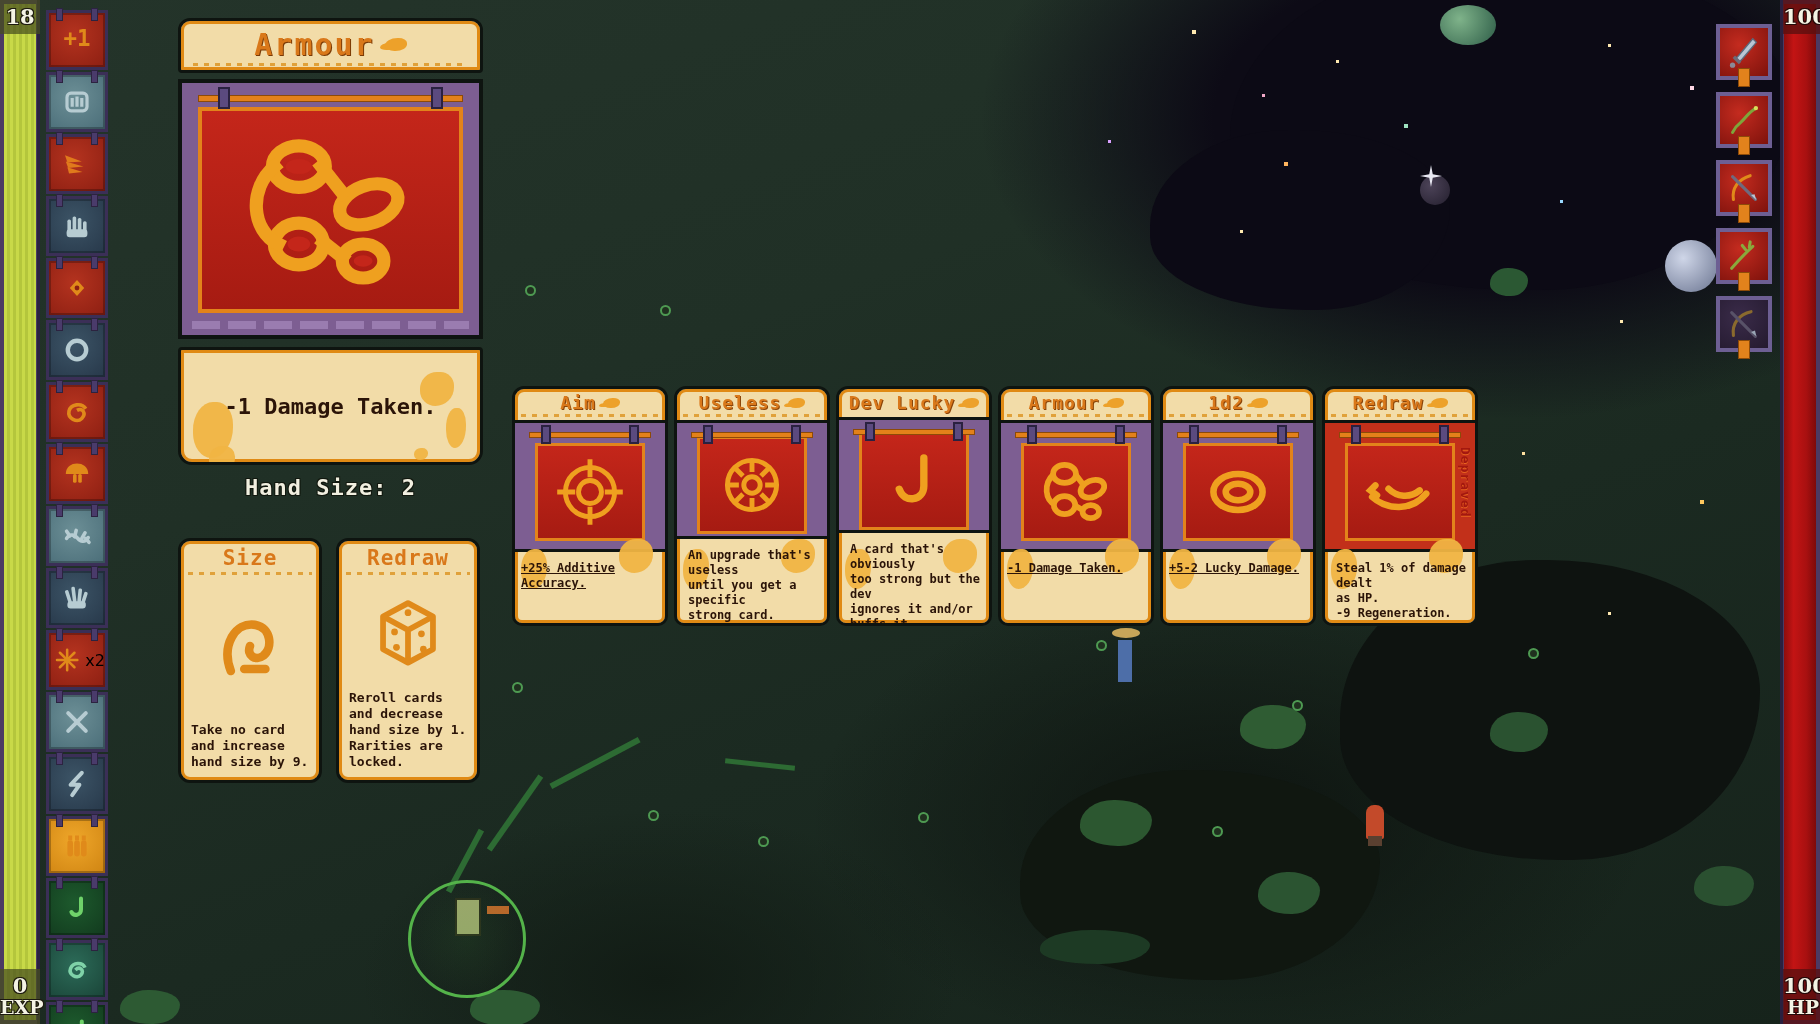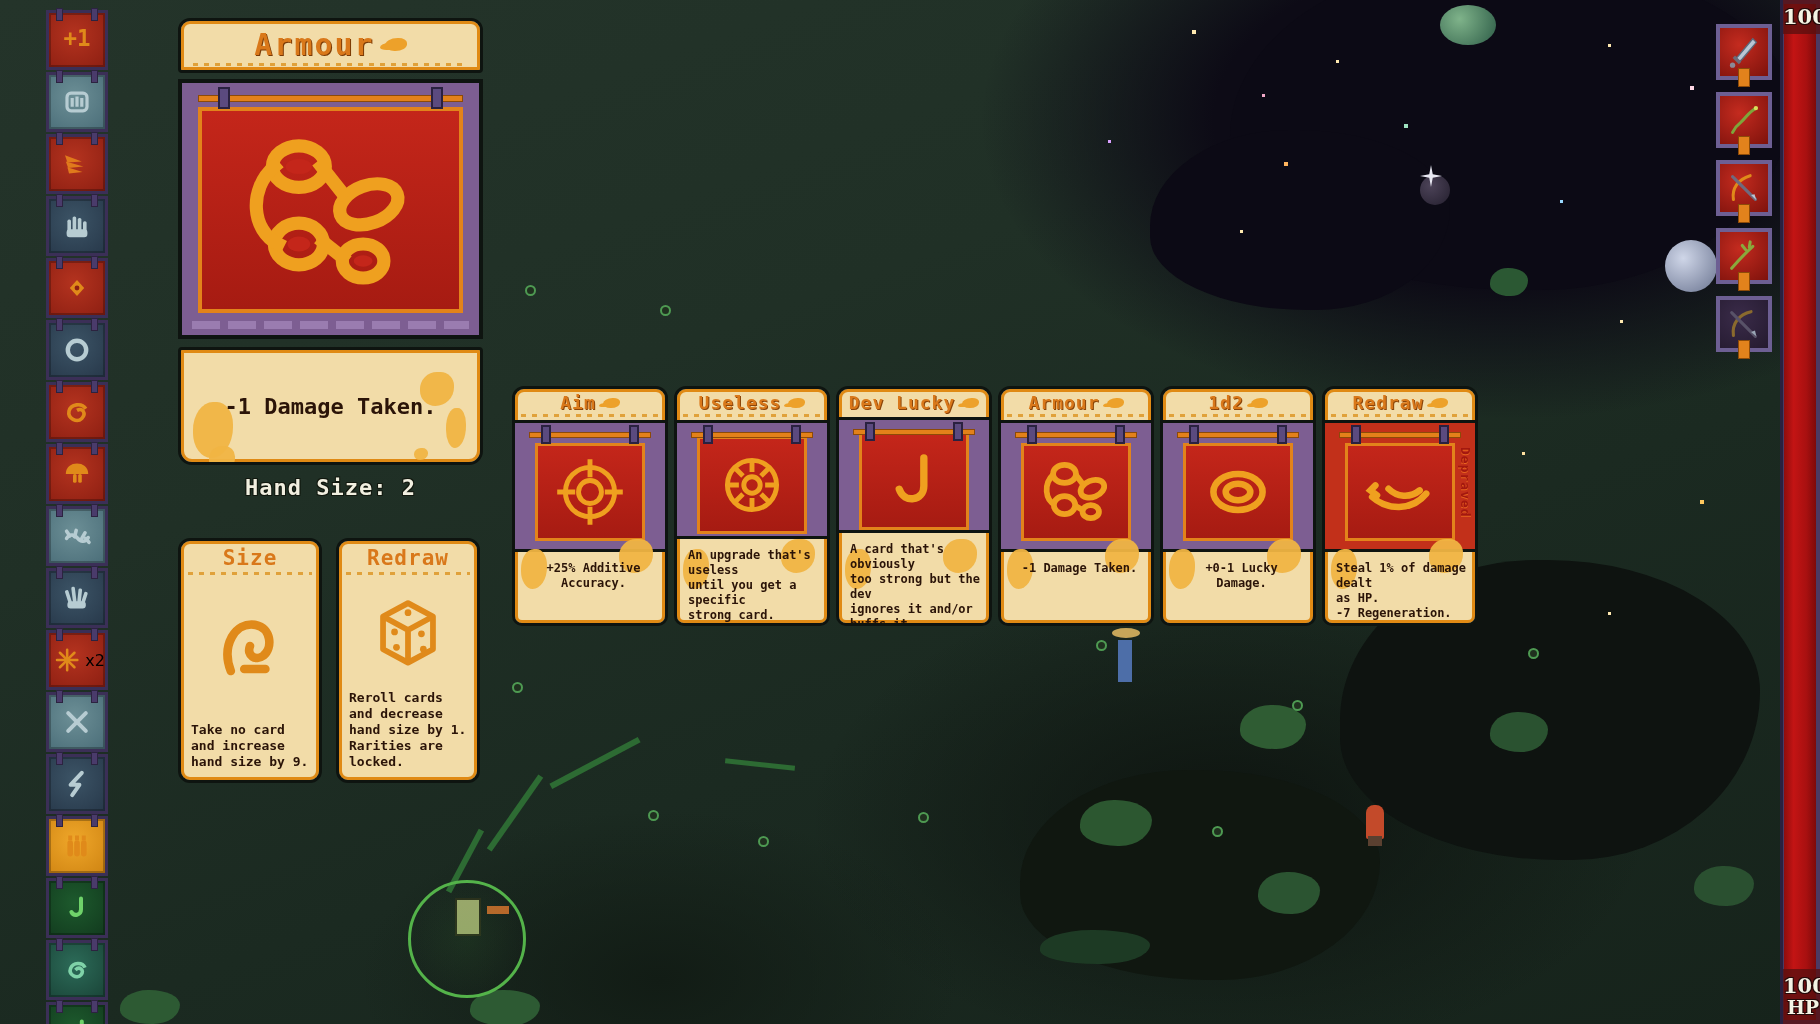--- a/index.html
+++ b/index.html
@@ -289,21 +289,21 @@
     font-size:13px; font-weight:bold; letter-spacing:1px;
     font-family:"DejaVu Sans Mono", monospace;
     color:#a3180f; text-shadow:1px 0 0 #e8641f;
   }
   .card .body {
     width:100%; padding:9px 8px 0 11px; position:relative; z-index:2;
     color:#2b1408; font-size:12px; line-height:15px; font-weight:bold;
     font-family:"DejaVu Sans Mono", monospace;
     white-space:pre-line;
   }
-  .card .body.center { text-align:center; padding-left:15px; }
+  .card .body.center { padding-left:6px;text-decoration:underline; }
 
   
   #player-ring {
     position:absolute; left:408px; top:880px; width:118px; height:118px;
     border:3px solid #54b34a; border-radius:50%;
     background: radial-gradient(circle, rgba(84,179,74,0.08) 0%, rgba(84,179,74,0) 70%);
     z-index:10;
   }
   svg { display:block; }
 </style>
@@ -373,20 +373,30 @@
     <div style="position:absolute;left:1366px;top:805px;width:18px;height:34px;background:#c34a2a;border-radius:8px 8px 2px 2px;"></div>
     <div style="position:absolute;left:1368px;top:836px;width:14px;height:10px;background:#5a4030;"></div>
     <div style="position:absolute;left:1118px;top:640px;width:14px;height:42px;background:#4d6ea8;"></div>
     <div style="position:absolute;left:1112px;top:628px;width:28px;height:10px;background:#c7a659;border-radius:50%;"></div>
   </div>
 
   <div id="player-ring"></div>
   <div style="position:absolute;left:455px;top:898px;width:26px;height:38px;background:#9aa76b;border:2px solid #2a2f1b;"></div>
   <div style="position:absolute;left:487px;top:906px;width:22px;height:8px;background:#b8672a;"></div>
 
+  <div id="exp-bar">
+    <div id="exp-fill"></div>
+    <div class="exp-cap">
+      <span class="n">18</span>
+    </div>
+    <div class="exp-cap">
+      <span class="n">0</span>
+      <span class="l">EXP</span>
+    </div>
+  </div>
 
   <div id="hp-bar">
     <div id="hp-fill"></div>
     <div class="hp-cap">
       <span class="n">100</span>
     </div>
     <div class="hp-cap">
       <span class="n">100</span>
       <span class="l">HP</span>
     </div>
@@ -813,21 +823,21 @@
           <span class="art-bolt r"></span>
           <div class="art-box">
             <svg width="82" height="82" viewBox="0 0 100 100">
               <g fill="none" stroke="#efa01f" stroke-width="8">
                 <ellipse cx="50" cy="50" rx="30" ry="22"></ellipse>
                 <ellipse cx="50" cy="50" rx="15" ry="10"></ellipse>
               </g>
             </svg>
           </div>
         </div>
-        <div class="body center">+0-1 Lucky Damage.</div>
+        <div class="body center">+5-2 Lucky Damage.</div>
         <span class="splat" style="left: 6px; top: 160px; width: 26px; height: 40px;"></span>
         <span class="splat" style="right: 12px; top: 150px; width: 34px; height: 34px;"></span>
       </div>
       <div class="card rare">
         <div class="hdr-row">
           <span class="hdr">Redraw</span>
           <span class="hdr-deco"></span>
         </div>
         <span class="hline"></span>
         <div class="art-wrap">
@@ -840,19 +850,19 @@
                 <path d="M16 56c18 16 48 18 66-4"></path>
                 <path d="M36 46c10 10 26 12 38 2"></path>
                 <path d="M20 42l-6 6 8 6"></path>
               </g>
             </svg>
           </div>
           <span class="rarity-tag">Depraved</span>
         </div>
         <div class="body">Steal 1% of damage dealt
 as HP.
--7 Regeneration.</div>
+-9 Regeneration.</div>
         <span class="splat" style="left: 6px; top: 160px; width: 26px; height: 40px;"></span>
         <span class="splat" style="right: 12px; top: 150px; width: 34px; height: 34px;"></span>
       </div>
     </div>
 
 </div>
 
 </body></html>

